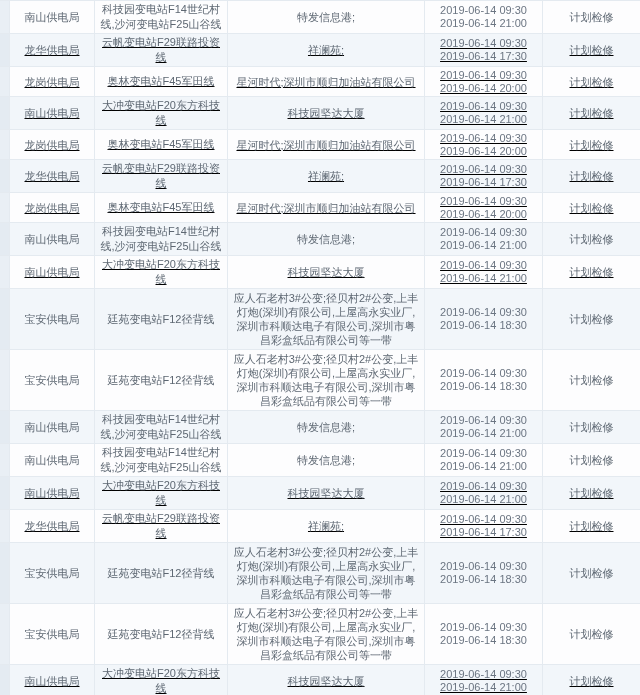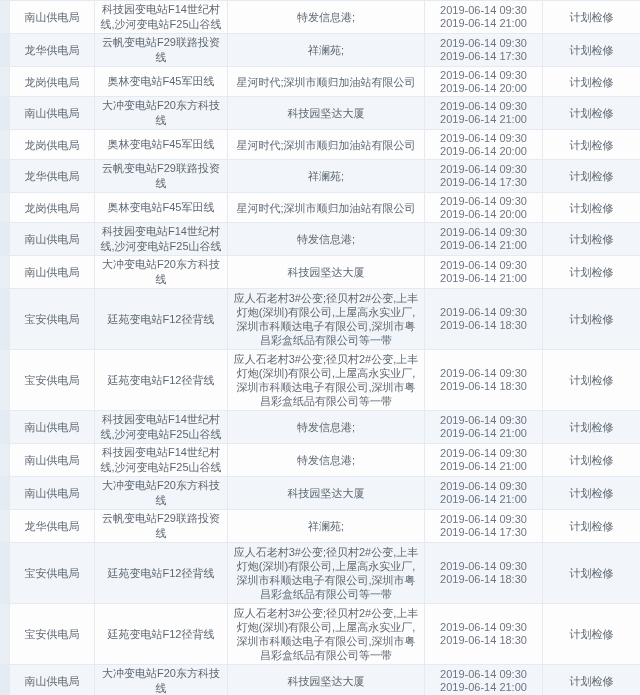--- a/index.html
+++ b/index.html
@@ -36,21 +36,21 @@
     line-height: 14px;
     word-break: break-all;
   }
   .c0 { width: 10px; padding: 0; background: #e9eff5; }
   .row.striped .c0 { background: #e4ebf2; }
   .c1 { width: 85px; align-items: center; }
   .c2 { width: 133px; line-height: 15px; }
   .c3 { width: 197px; line-height: 14px; }
   .c4 { width: 118px; color: #6b7582; line-height: 13px; font-size: 11px; }
   .c5 { width: 97px; border-right: none; }
-  .row.h1 { min-height: 30px; }
+  .row.h1 { min-height: 30px; text-decoration: underline; }
   .row.h2 { min-height: 33px; }
   .row.h4 { min-height: 61px; }
   .row:last-child { min-height: 44px; }
   .time-line { display: block; }
 </style>
 </head>
 <body>
 
 <div class="table" id="maintenance-table">
     <div class="row h2">

